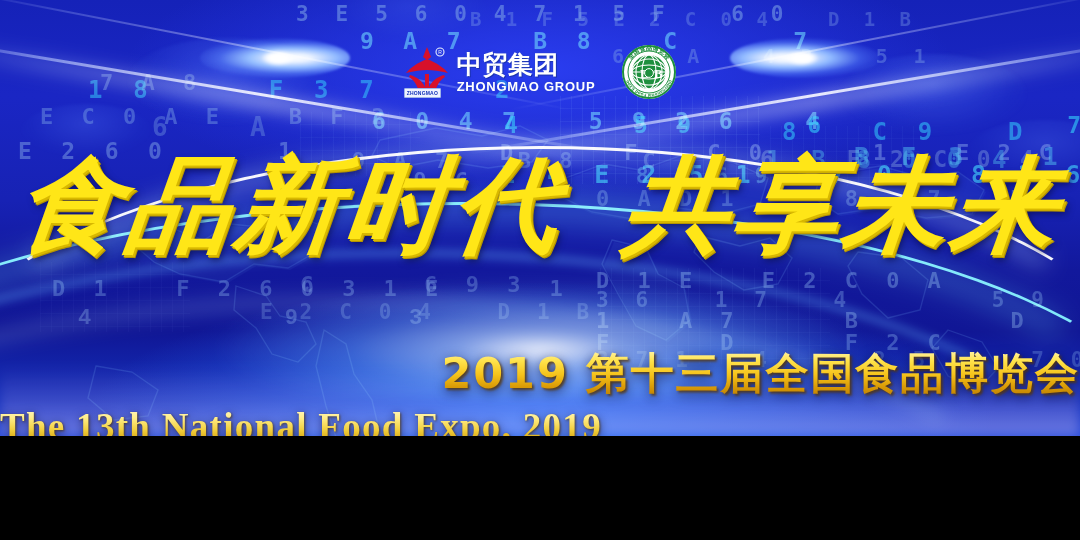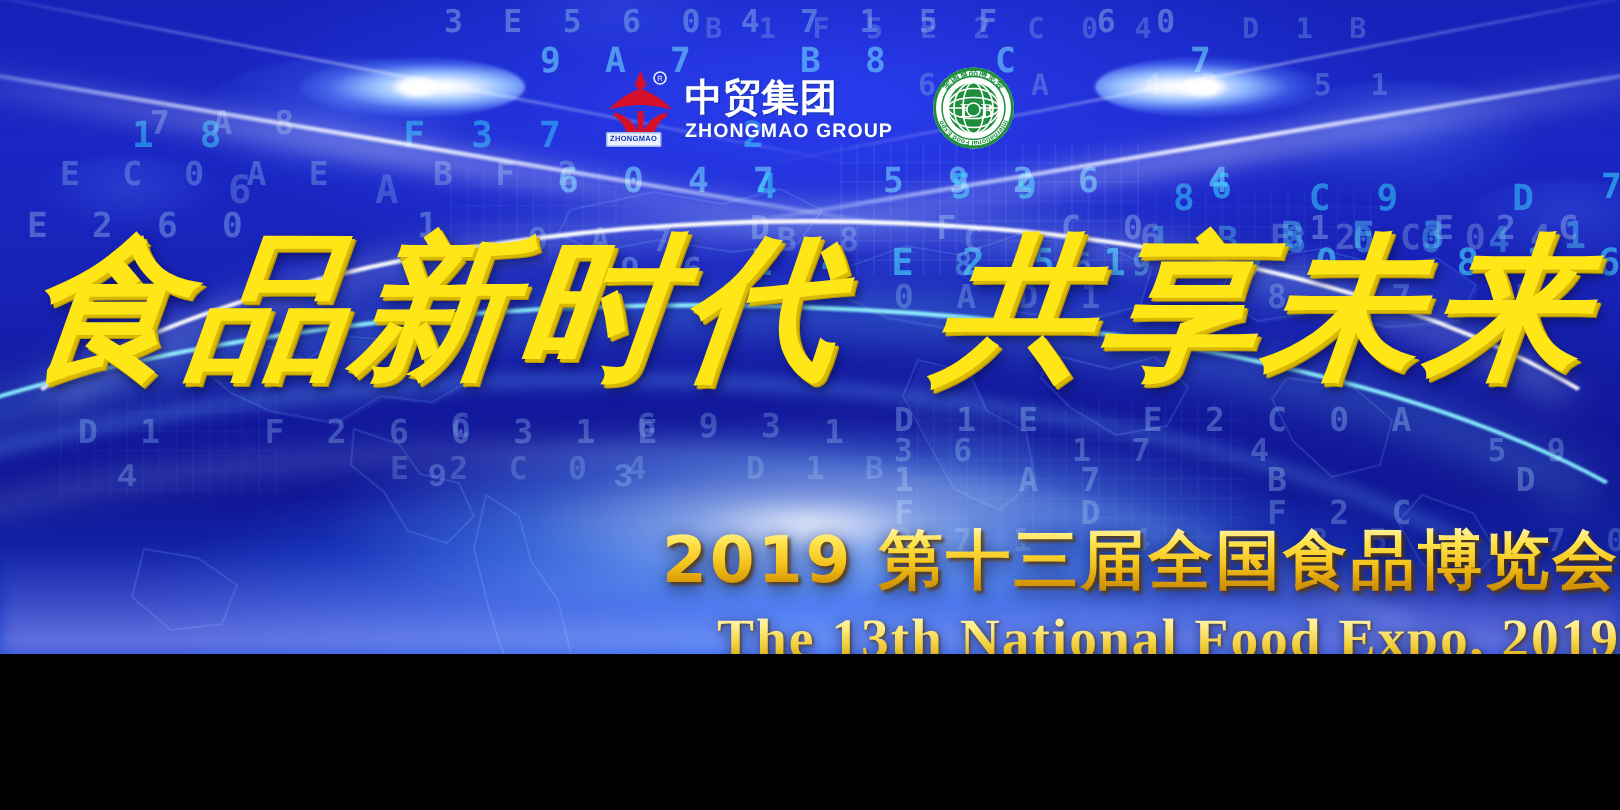--- a/index.html
+++ b/index.html
@@ -177,21 +177,21 @@
     font-size:43px;font-weight:700;letter-spacing:.045em;
     background:linear-gradient(180deg,#fff6bb 0%,#ffe34b 26%,#f5c21a 54%,#d99a06 78%,#b97c02 100%);
     -webkit-background-clip:text;background-clip:text;
     -webkit-text-fill-color:transparent;color:transparent;
     filter:drop-shadow(2px 2px 1px rgba(90,55,0,.75)) drop-shadow(0 3px 6px rgba(5,10,60,.6));
   }
 
   
   .sub-en{
     position:absolute;left:0;right:0;top:405px;
-    text-align:right;z-index:12;white-space:nowrap;
+    text-align:left;z-index:12;white-space:nowrap;
   }
   .sub-en span{
     font-family:"Liberation Serif",serif;
     font-size:37px;font-weight:700;letter-spacing:.035em;
     background:linear-gradient(180deg,#fffad4 0%,#ffec86 30%,#f2cf3e 58%,#d8a713 82%,#c08c06 100%);
     -webkit-background-clip:text;background-clip:text;
     -webkit-text-fill-color:transparent;color:transparent;
     filter:drop-shadow(1.5px 1.5px 1px rgba(80,50,0,.7)) drop-shadow(0 2px 5px rgba(5,10,60,.55));
   }
 </style>

